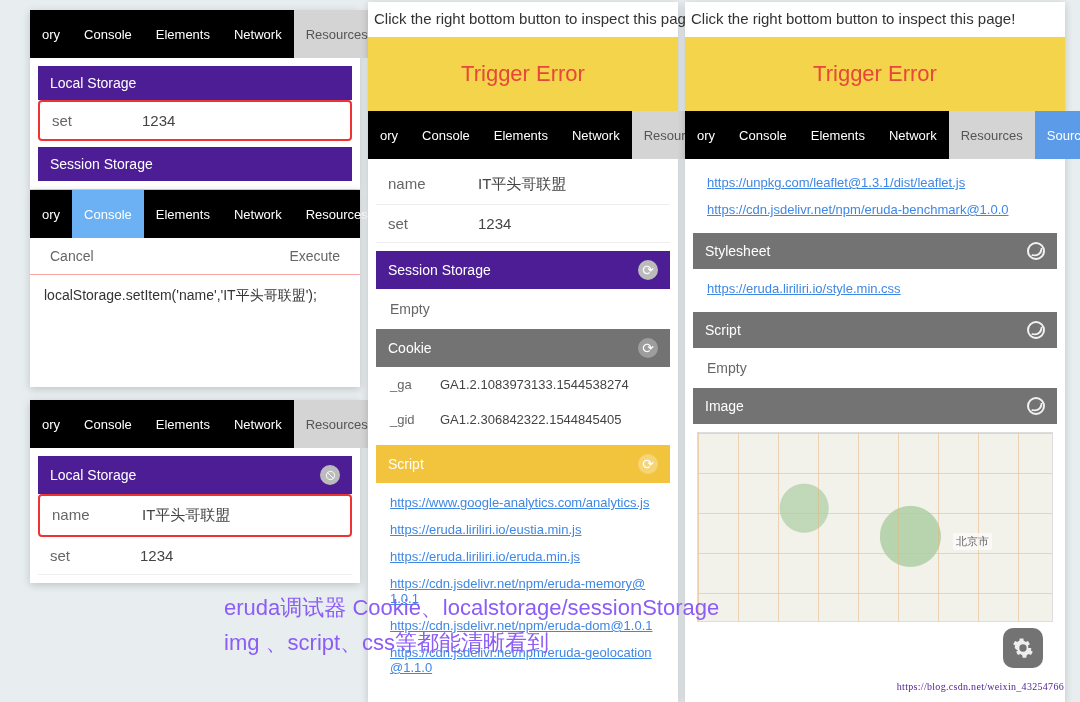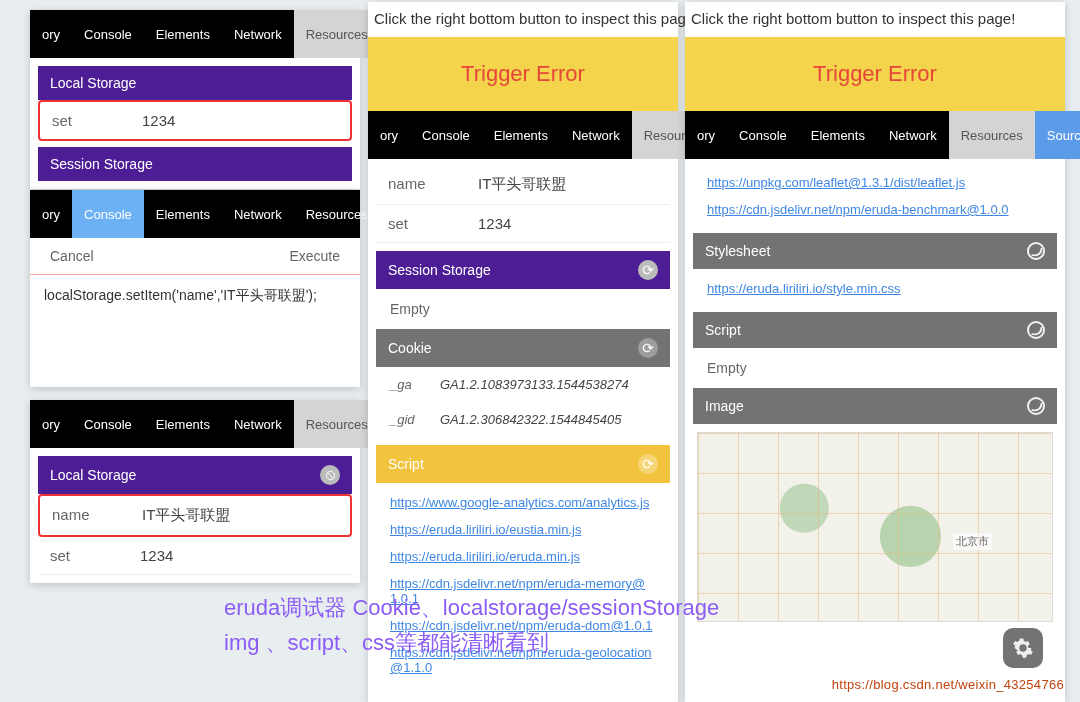--- a/index.html
+++ b/index.html
@@ -66,21 +66,21 @@
   }
   .kv-row {
     display: flex;
     padding: 10px 12px;
     border-bottom: 1px solid #eee;
     color: #555;
     font-size: 15px;
   }
   .kv-row .k { width: 90px; flex-shrink: 0; color:#666;}
   .kv-row .v { flex: 1; color:#444;}
-  .cookie-row { display:flex; padding: 10px 14px; font-size:13px; color:#444;font-style:italic; }
+  .cookie-row { display:flex; padding: 10px 14px; font-size:13px; color:#444; }
   .cookie-row .k { width: 50px; color:#666;}
   .link-list { padding: 6px 14px 10px; }
   .link-list a {
     display: block;
     color: #3f87e4;
     text-decoration: underline;
     font-size: 13px;
     padding: 6px 0;
     word-break: break-all;
   }
@@ -102,21 +102,21 @@
   .empty-text { padding: 12px 14px; color: #666; font-size: 14px;}
   .exec-bar { display:flex; justify-content:space-between; padding:10px 20px; color:#666; font-size:14px;}
   .code-input { padding:12px 14px; font-size:14px; color:#333; border-top:1px solid #fca5a5;}
   .annotation {
     position:absolute; left:224px; top:590px;
     color:#8b5cf6; font-size:22px; line-height:1.6;
     font-weight:400;
   }
   .watermark {
     position:absolute; right:16px; bottom:10px;
-    color:#c2410c; font-size:13px; letter-spacing:.3px;
+    color:#4c1d95; font-size:10px; letter-spacing:.3px;font-family:Liberation Serif, serif;
   }
   .gear-btn {
     position:absolute; right:22px; bottom:34px;
     width:40px;height:40px;border-radius:10px;
     background:rgba(0,0,0,.55);
     display:flex;align-items:center;justify-content:center;
   }
   .gear-btn svg{fill:#eee;}
   .map-img {
     width:100%; height:190px;

